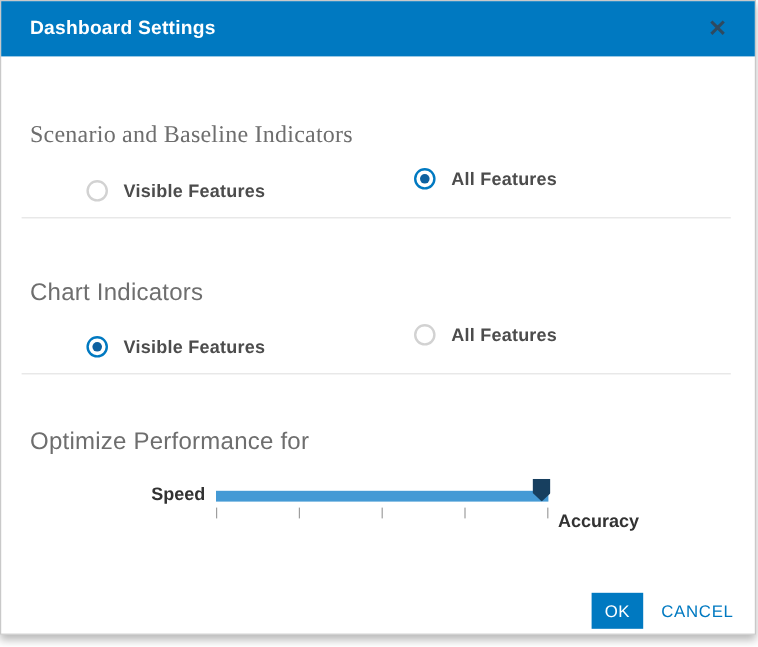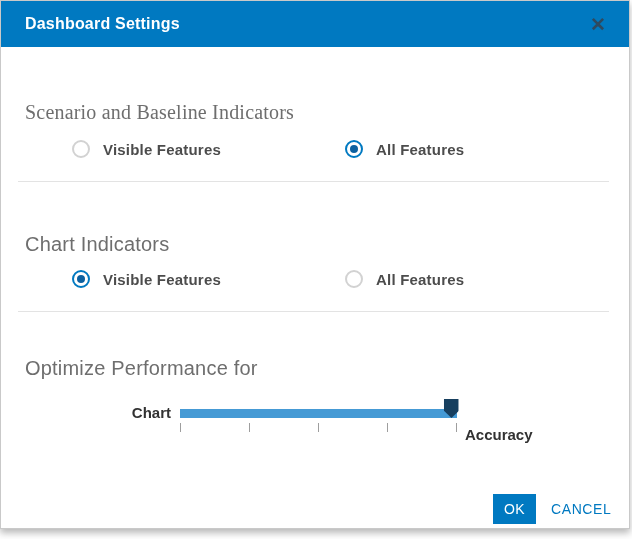--- a/index.html
+++ b/index.html
@@ -41,21 +41,21 @@
   
   .divider{ position:absolute; left:17px; right:20px; height:1px; background:#e3e3e3; }
   .dv-1{ top:180px; }
   .dv-2{ top:310px; }
 
   
   .option{
     position:absolute; display:flex; align-items:center; gap:13px;
     height:18px; cursor:pointer;
   }
-  .opt-left{ left:71px; }
+  .opt-left{ left:71px;margin-top:10px; }
   .opt-right{ left:344px;text-align:right; }
   .row-1{ top:139px; }
   .row-2{ top:269px; }
   .radio{
     width:18px; height:18px; border-radius:50%;
     border:2px solid #d2d2d2; background:#fff; position:relative; flex:0 0 auto;
   }
   .radio.selected{ border-color:var(--accent,#0079c1); }
   .radio.selected::after{
     content:""; position:absolute; left:3px; top:3px; width:8px; height:8px;
@@ -134,21 +134,21 @@
   </div>
   <div class="option opt-right row-2">
     <span class="radio"></span>
     <span class="option-label">All Features</span>
   </div>
 
   <div class="divider dv-2"></div>
 
   <div class="section-title st-3">Optimize Performance for</div>
 
-  <div class="slider-minlabel">Chart</div>
+  <div class="slider-minlabel">Speed</div>
   <div class="slider-track">
     <div class="slider-handle" style="left: 98%;"></div>
   </div>
   <div class="slider-ticks">
       <div class="tick"></div>
       <div class="tick"></div>
       <div class="tick"></div>
       <div class="tick"></div>
       <div class="tick"></div>
     </div>

